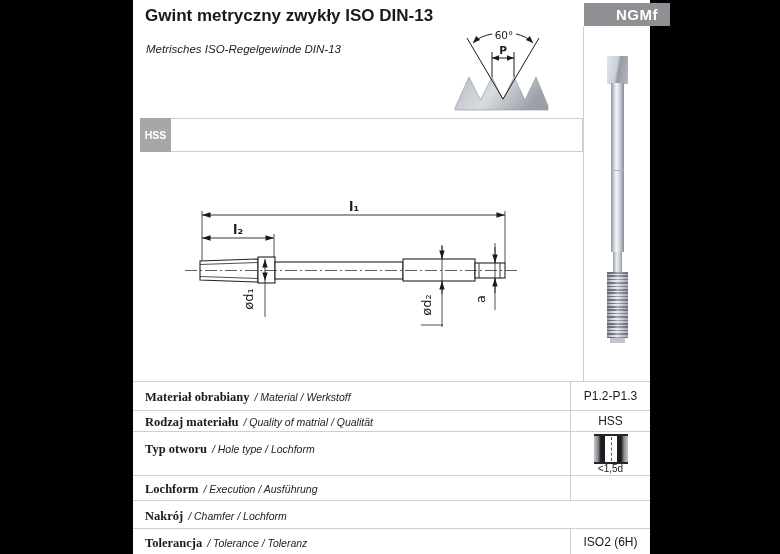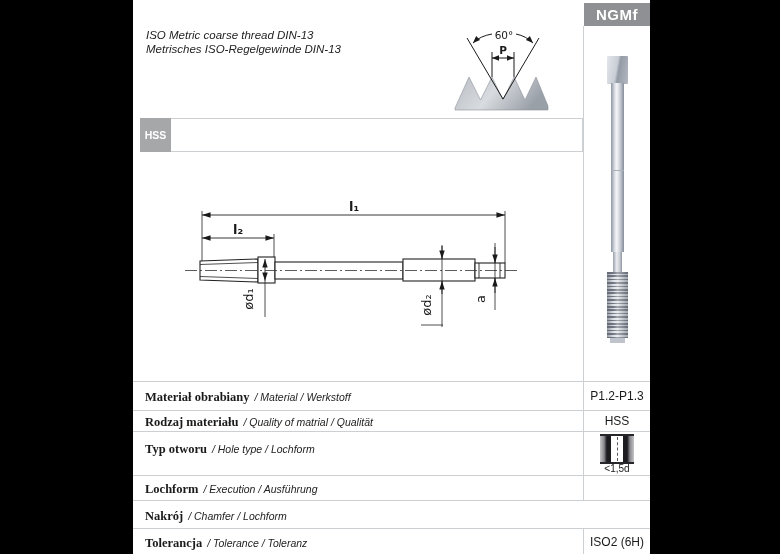--- a/index.html
+++ b/index.html
@@ -11,21 +11,21 @@
     position:absolute;left:133px;top:0;width:517px;height:554px;
     background:#ffffff;color:#111;
   }
   
   .title{position:absolute;left:12px;top:6px;font-size:17px;font-weight:bold;color:#1a1a1a;white-space:nowrap;}
   .sub{position:absolute;left:13px;font-size:11.5px;font-style:italic;color:#222;white-space:nowrap;}
   .sub-en{top:29px;}
   .sub-de{top:43px;}
   .code-badge{
     position:absolute;left:451px;top:3px;width:66px;height:23px;background:#8f9093;
-    color:#fff;font-size:15px;font-weight:bold;text-align:center;line-height:23px;letter-spacing:.5px;
+    color:#fff;font-size:15px;font-weight:bold;text-align:center;line-height:23px;letter-spacing:.5px;padding-left:20px;
   }
   
   .photo-col{position:absolute;left:450px;top:26px;width:67px;height:355px;border-left:1px solid #ccd0d3;box-sizing:border-box;}
   .tap-square{position:absolute;left:23px;top:30px;width:21px;height:28px;
     background:linear-gradient(100deg,#e3e6eb 0%,#c9cdd5 45%,#959ba6 55%,#b3b8c1 100%);
     border-radius:1px;}
   .tap-shank{position:absolute;left:27px;top:57px;width:13px;height:169px;
     background:linear-gradient(90deg,#8d96a3 0%,#dfe2e7 30%,#f4f5f7 45%,#c9cdd5 70%,#848d9a 100%);}
   .tap-joint{position:absolute;left:27px;top:144px;width:13px;height:1px;background:#aab0b8;}
   .tap-neck{position:absolute;left:29px;top:226px;width:9px;height:20px;
@@ -41,36 +41,36 @@
     color:#fff;font-size:10.5px;font-weight:bold;text-align:center;line-height:34px;}
   
   .profile-svg{position:absolute;left:307px;top:26px;}
   .drawing-svg{position:absolute;left:40px;top:195px;}
   svg text{font-family:"DejaVu Sans",sans-serif;fill:#1a1a1a;}
   
   .trow{position:absolute;left:0;width:517px;border-top:1px solid #ccd0d3;box-sizing:border-box;display:flex;align-items:center;}
   .tlabel{flex:1;padding-left:12px;white-space:nowrap;}
   .tlabel .pl{font-size:12.5px;font-weight:bold;color:#1a1a1a;font-family:Liberation Serif, serif;}
   .tlabel .rest{font-size:10.5px;font-style:italic;color:#222;margin-left:5px;}
-  .tvalue{width:67px;align-self:stretch;border-left:1px solid #ccd0d3;box-sizing:border-box;
+  .tvalue{width:80px;align-self:stretch;border-left:1px solid #ccd0d3;box-sizing:border-box;
     display:flex;flex-direction:column;align-items:center;justify-content:center;
     font-size:12px;color:#1a1a1a;text-align:center;}
   .row-hole .tlabel{align-self:flex-start;padding-top:7px;}
   .hole-icon{width:34px;height:30px;position:relative;
     border-top:2px solid #26262a;border-bottom:2px solid #26262a;box-sizing:border-box;
     background:linear-gradient(90deg,#c6c6c8 0%,#8a8a8e 12%,#1c1c20 20%,#1c1c20 31%,#ffffff 31%,#ffffff 69%,#1c1c20 69%,#1c1c20 80%,#8a8a8e 88%,#c6c6c8 100%);}
   .hole-centerline{position:absolute;left:50%;top:1px;bottom:1px;width:0;border-left:1px dashed #55555a;}
   .hole-caption{font-size:10px;color:#1a1a1a;margin-top:1px;line-height:8px;}
 </style>
 </head>
 <body>
 
 <div class="page">
 
-  <div class="sub sub-en">ISO Metric coarse thread DIN-13</div>
+  <div class="title">Gwint metryczny zwykły ISO DIN-13</div>
   <div class="sub sub-de">Metrisches ISO-Regelgewinde DIN-13</div>
   <div class="code-badge">NGMf</div>
 
   <svg class="profile-svg" width="115" height="92" viewBox="0 0 115 92">
     <defs>
       <linearGradient id="pg" x1="0" y1="0" x2="1" y2="0.3">
         <stop offset="0" stop-color="#b9bec5"></stop>
         <stop offset="0.5" stop-color="#d8dbdf"></stop>
         <stop offset="1" stop-color="#9aa0a8"></stop>
       </linearGradient>

